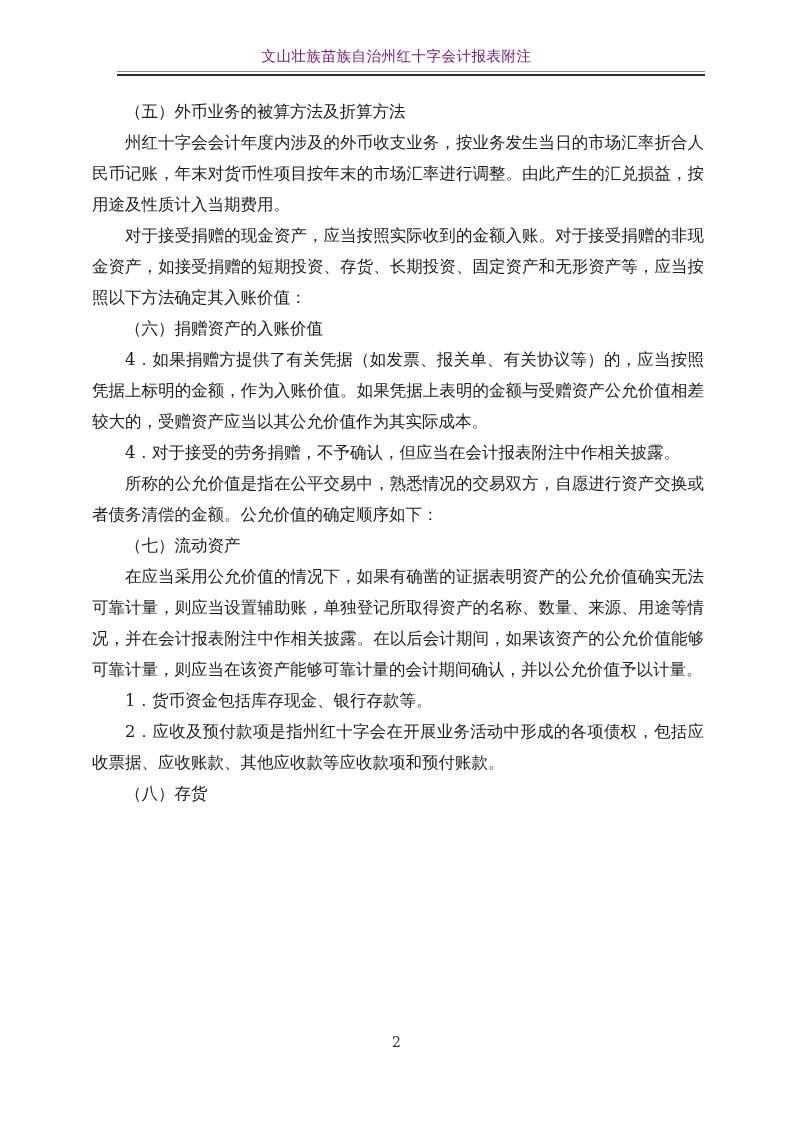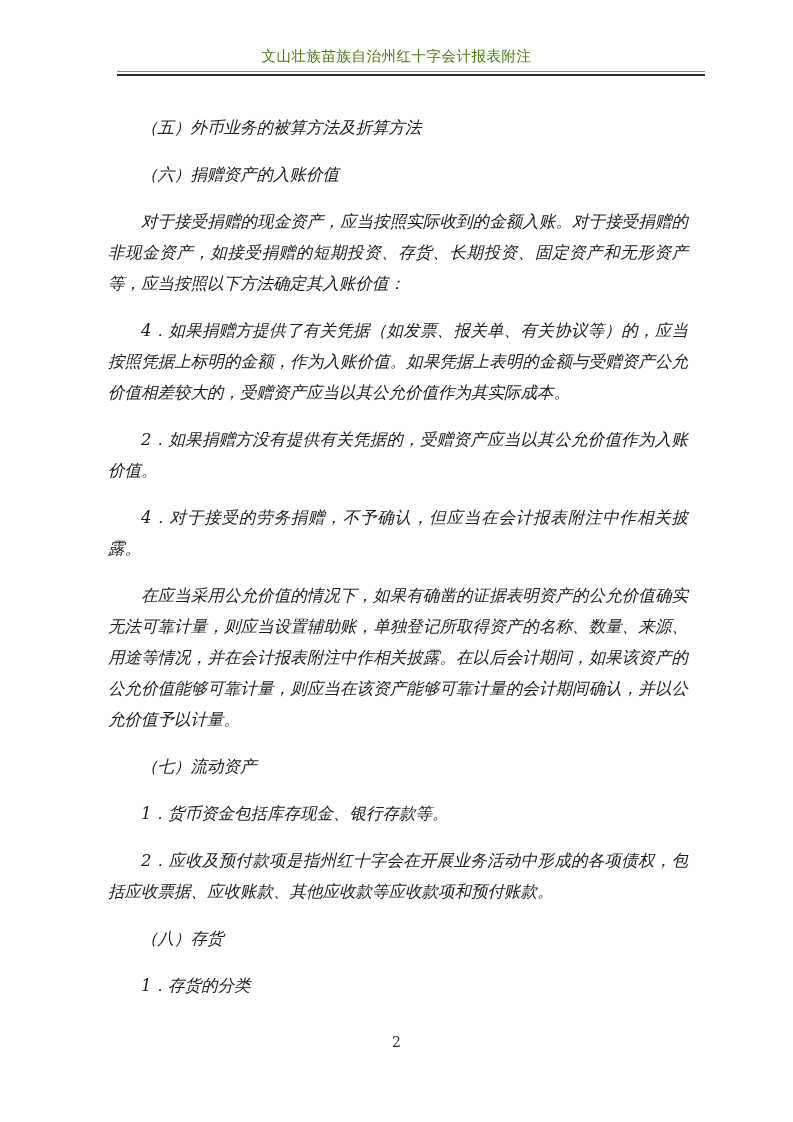--- a/index.html
+++ b/index.html
@@ -17,21 +17,21 @@
     color: #1c1c1c;
   }
   .header-title {
     position: absolute;
     top: 47px;
     left: 0;
     width: 100%;
     text-align: center;
     font-size: 14.5px;
     letter-spacing: 0.5px;
-    color: #4d7c0f;
+    color: #701a75;
   }
   .header-rule {
     position: absolute;
     top: 71px;
     left: 117px;
     width: 588px;
     height: 2px;
     border-top: 1px solid #8a8a8a;
     border-bottom: 2px solid #2a2a2a;
   }
@@ -39,24 +39,23 @@
     position: absolute;
     top: 96px;
     left: 92px;
     width: 612px;
     font-size: 16.5px;
     line-height: 31px;
     text-align: justify;
     text-justify: inter-ideograph;
   }
   .doc-body p {
-    margin: 16px;
+    margin: 0;
     padding: 0;
     text-indent: 2em;
-    font-style: italic;
   }
   .page-footer {
     position: absolute;
     top: 1034px;
     left: 0;
     width: 100%;
     text-align: center;
     font-size: 14px;
     color: #333333;
   }
@@ -65,30 +64,30 @@
 <body>
 
 <div class="page">
 
   <div class="header-title">文山壮族苗族自治州红十字会计报表附注</div>
 
   <div class="header-rule"></div>
 
   <div class="doc-body" id="doc-body">
       <p>（五）外币业务的被算方法及折算方法</p>
+      <p>州红十字会会计年度内涉及的外币收支业务，按业务发生当日的市场汇率折合人民币记账，年末对货币性项目按年末的市场汇率进行调整。由此产生的汇兑损益，按用途及性质计入当期费用。</p>
+      <p>对于接受捐赠的现金资产，应当按照实际收到的金额入账。对于接受捐赠的非现金资产，如接受捐赠的短期投资、存货、长期投资、固定资产和无形资产等，应当按照以下方法确定其入账价值：</p>
       <p>（六）捐赠资产的入账价值</p>
-      <p>对于接受捐赠的现金资产，应当按照实际收到的金额入账。对于接受捐赠的非现金资产，如接受捐赠的短期投资、存货、长期投资、固定资产和无形资产等，应当按照以下方法确定其入账价值：</p>
       <p>4．如果捐赠方提供了有关凭据（如发票、报关单、有关协议等）的，应当按照凭据上标明的金额，作为入账价值。如果凭据上表明的金额与受赠资产公允价值相差较大的，受赠资产应当以其公允价值作为其实际成本。</p>
-      <p>2．如果捐赠方没有提供有关凭据的，受赠资产应当以其公允价值作为入账价值。</p>
       <p>4．对于接受的劳务捐赠，不予确认，但应当在会计报表附注中作相关披露。</p>
+      <p>所称的公允价值是指在公平交易中，熟悉情况的交易双方，自愿进行资产交换或者债务清偿的金额。公允价值的确定顺序如下：</p>
+      <p>（七）流动资产</p>
       <p>在应当采用公允价值的情况下，如果有确凿的证据表明资产的公允价值确实无法可靠计量，则应当设置辅助账，单独登记所取得资产的名称、数量、来源、用途等情况，并在会计报表附注中作相关披露。在以后会计期间，如果该资产的公允价值能够可靠计量，则应当在该资产能够可靠计量的会计期间确认，并以公允价值予以计量。</p>
-      <p>（七）流动资产</p>
       <p>1．货币资金包括库存现金、银行存款等。</p>
       <p>2．应收及预付款项是指州红十字会在开展业务活动中形成的各项债权，包括应收票据、应收账款、其他应收款等应收款项和预付账款。</p>
       <p>（八）存货</p>
-      <p>1．存货的分类</p>
     </div>
 
   <div class="page-footer">
     <span>2</span>
   </div>
 
 </div>
 
 </body></html>

